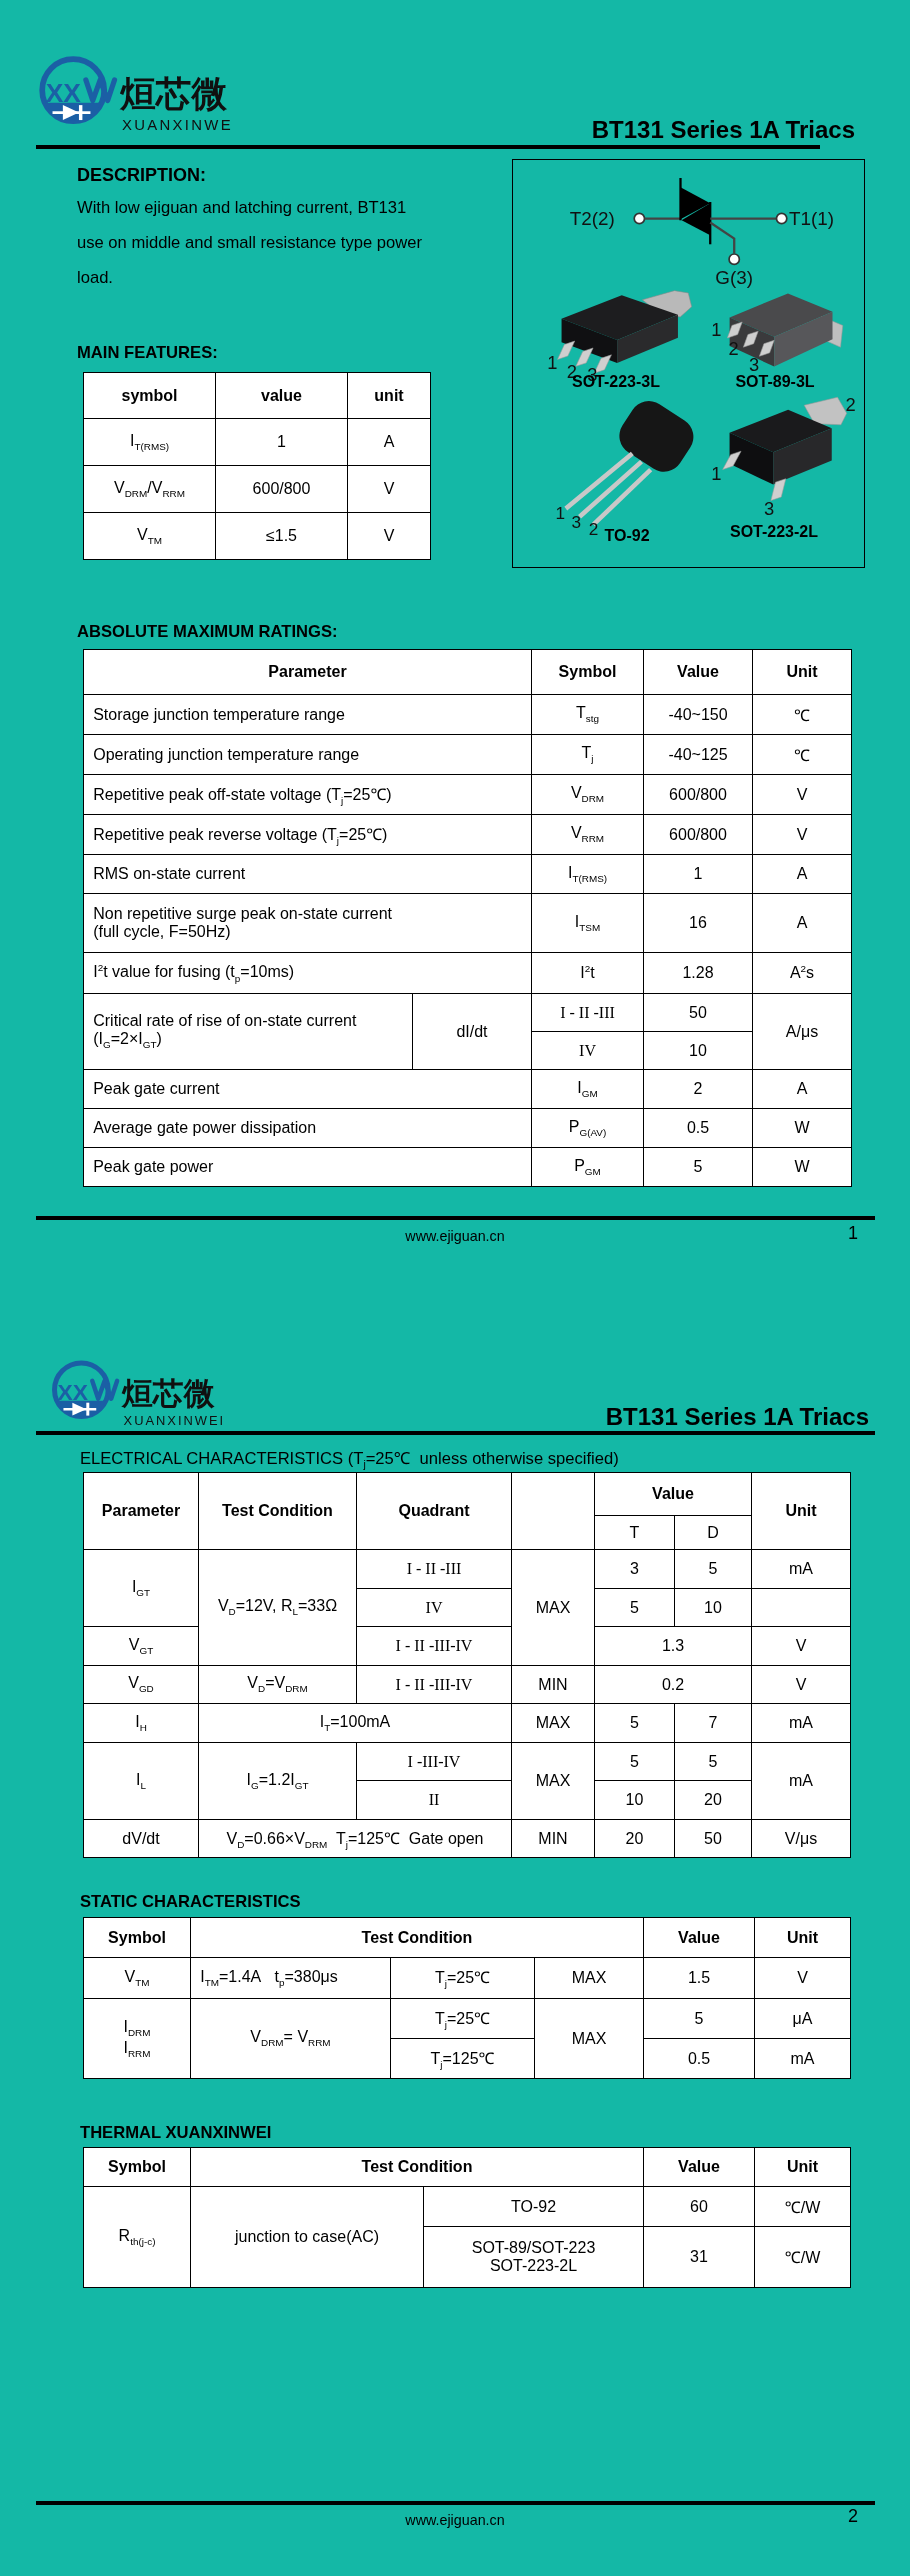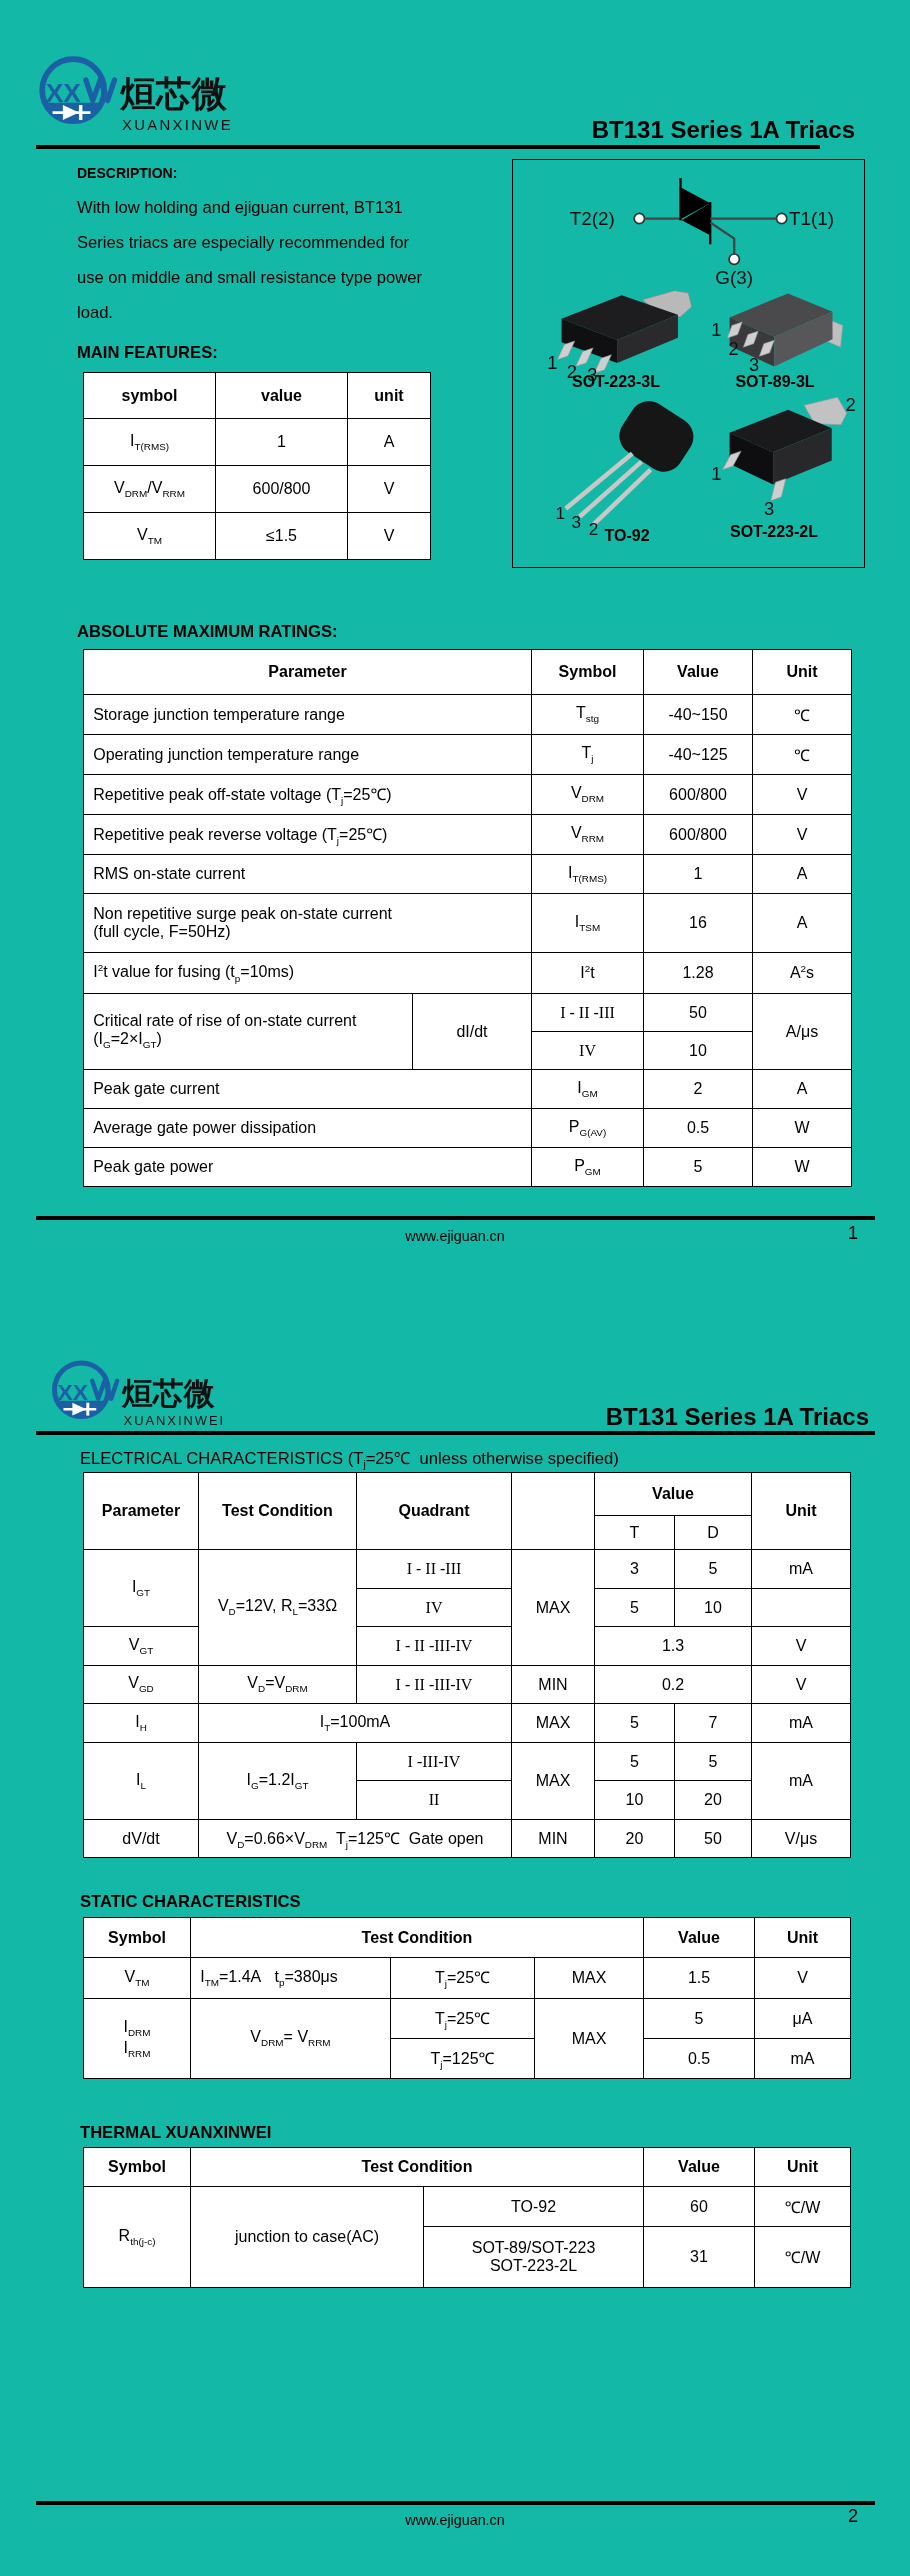--- a/index.html
+++ b/index.html
@@ -36,24 +36,23 @@
     <line x1="83" y1="96" x2="83" y2="122" stroke="#fff" stroke-width="6"></line>
     <text x="22" y="90" font-size="46" font-weight="bold" fill="#1b5fa5">XX</text>
     <polyline points="92,52 104,88 117,52 130,88 142,52" fill="none" stroke="#1b5fa5" stroke-width="9" stroke-linecap="round" stroke-linejoin="round"></polyline>
     <text x="152" y="98" font-size="62" font-weight="bold" fill="#101010">烜芯微</text>
     <text x="155" y="140" font-size="26" letter-spacing="4" fill="#101010">XUANXINWEI</text>
   </svg>
 
   <div class="abs title" style="left:453px;top:116px;width:402px">BT131 Series 1A Triacs</div>
   <div class="rule" style="left:36px;top:145px;width:784px"></div>
 
-  <div class="abs sect" style="left:77px;top:165px;font-size:14px">DESCRIPTION:</div>
+  <div class="abs sect" style="left:77px;top:165px;font-size:18px">DESCRIPTION:</div>
   <div class="abs" style="left:77px;top:190px">
-    <div class="desc-line">With low holding and ejiguan current, BT131</div>
-    <div class="desc-line">Series triacs are especially recommended for</div>
+    <div class="desc-line">With low ejiguan and latching current, BT131</div>
     <div class="desc-line">use on middle and small resistance type power</div>
     <div class="desc-line">load.</div>
   </div>
 
   <div class="abs sect" style="left:77px;top:343px">MAIN FEATURES:</div>
 
   <table class="tbl abs" style="left:83px;top:372px;width:347px">
     <colgroup>
         <col style="width:132px">
         <col style="width:132px">

